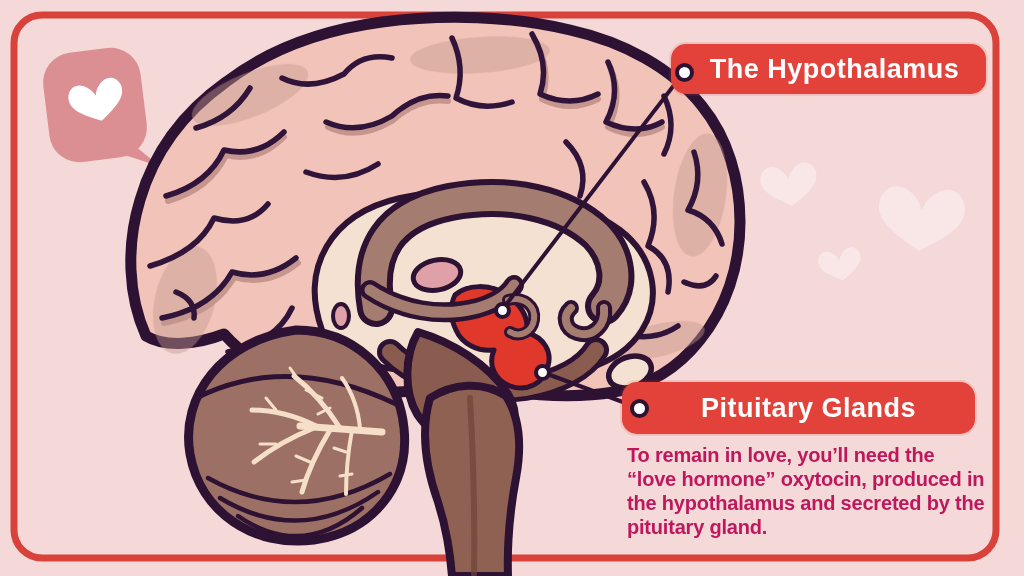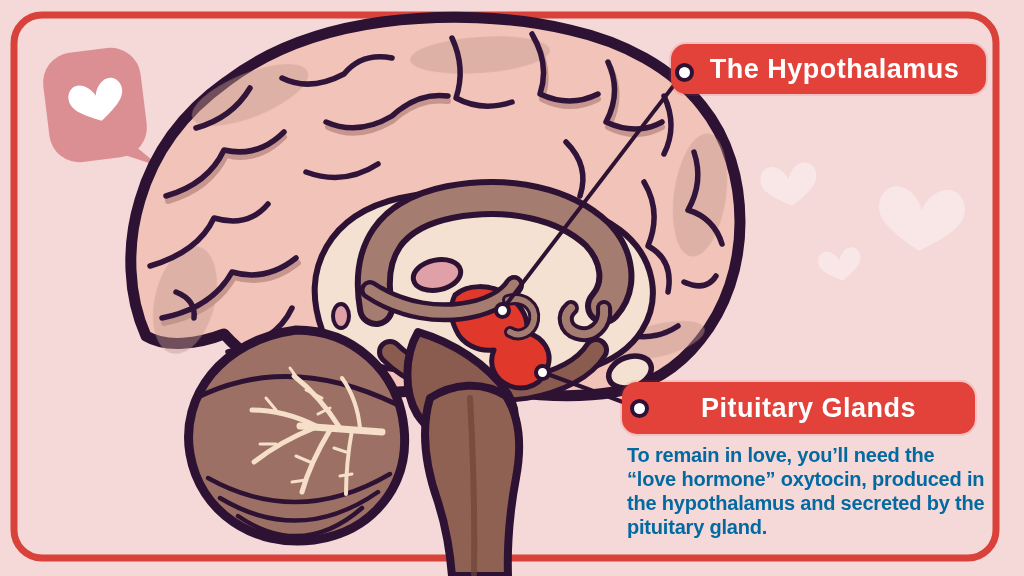--- a/index.html
+++ b/index.html
@@ -13,21 +13,21 @@
   .tag{
     position:absolute;display:flex;align-items:center;justify-content:center;
     background:#e2423a;color:#ffffff;font-weight:bold;
     border-radius:15px;letter-spacing:.5px;
     box-shadow:0 0 0 2px rgba(226,66,58,.15);
   }
   .tag.hypo{left:671px;top:44px;width:303px;height:50px;font-size:27px;padding-left:12px;}
   .tag.pit{left:622px;top:382px;width:333px;height:52px;font-size:27px;padding-left:20px;}
   .caption{
     position:absolute;left:627px;top:443px;width:358px;
-    font-size:20px;line-height:24px;font-weight:bold;color:#0369a1;
+    font-size:20px;line-height:24px;font-weight:bold;color:#be185d;
     letter-spacing:-0.2px;
   }
   .dot{
     position:absolute;background:#ffffff;border:4px solid #2e1233;border-radius:50%;
     box-sizing:border-box;
   }
   .dot.small{width:17px;height:17px;}
   .dot.big{width:19px;height:19px;}
 </style>
 </head>

